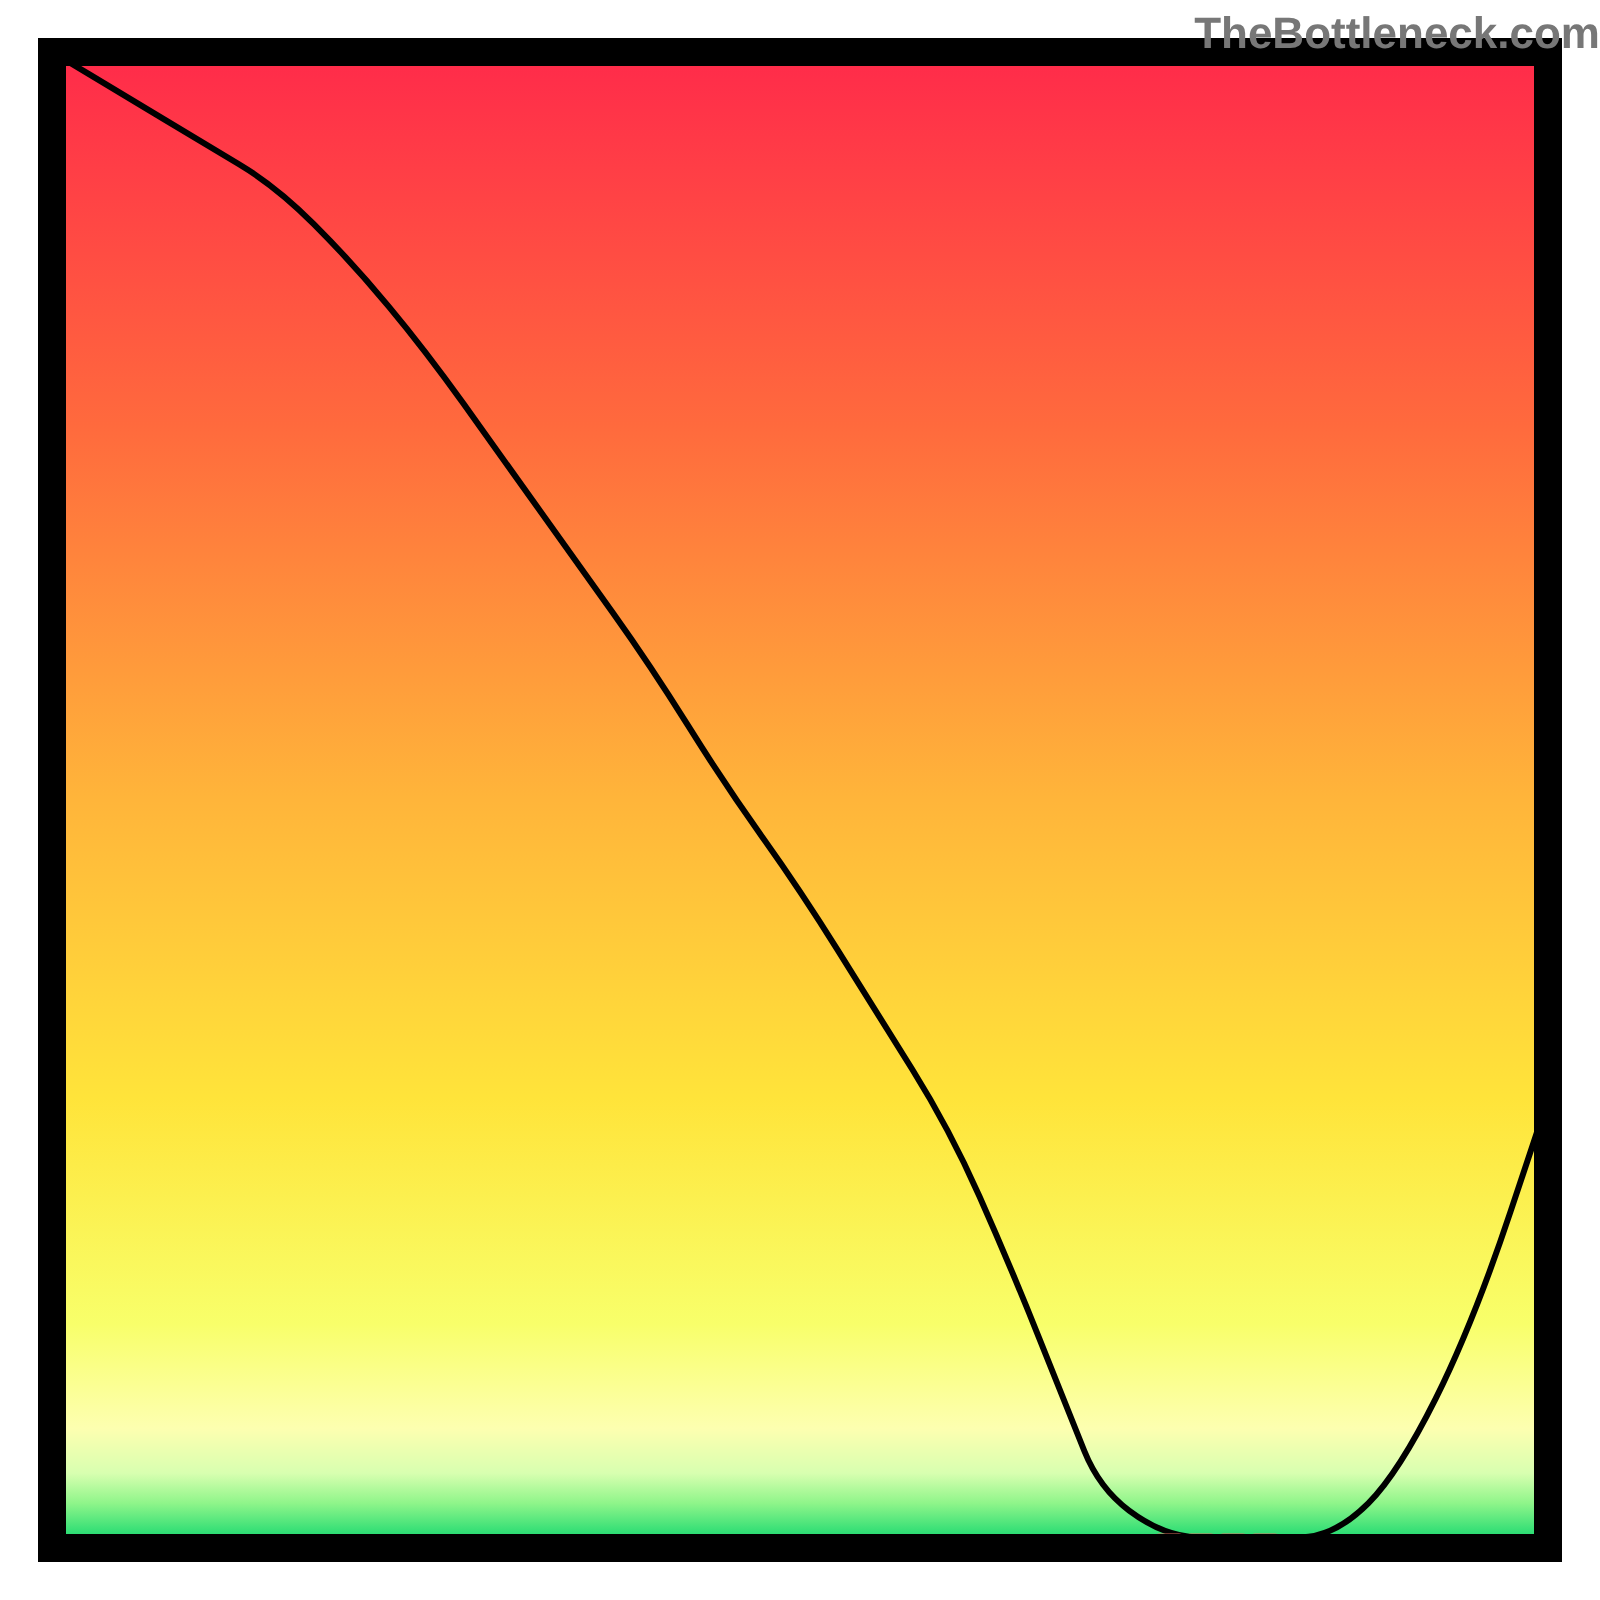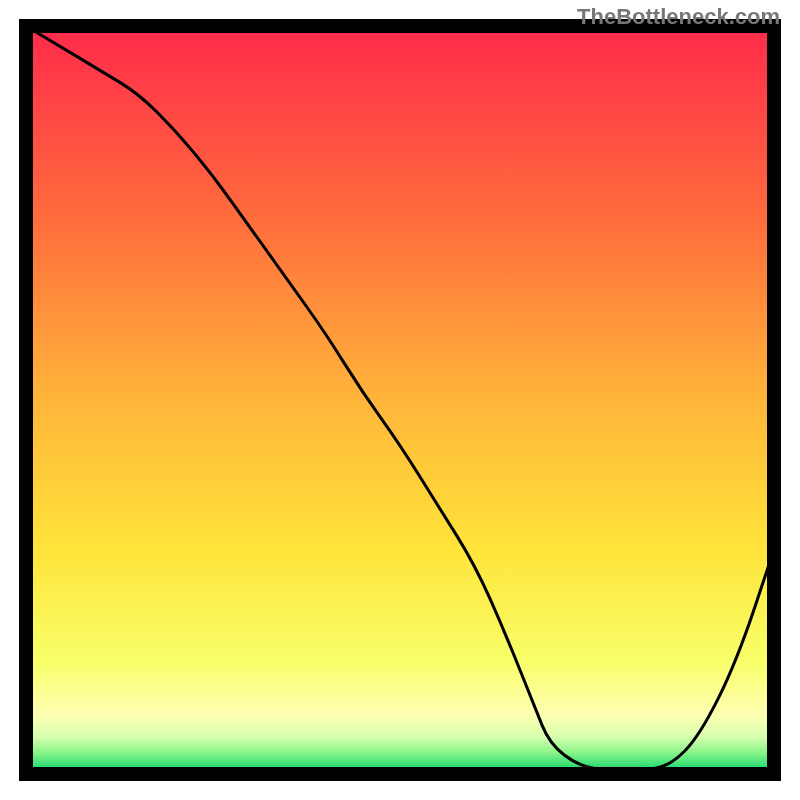--- a/index.html
+++ b/index.html
@@ -11,21 +11,21 @@
     font-family: Arial, Helvetica, sans-serif;
   }
   .container {
     position: relative;
     width: 800px;
     height: 800px;
   }
   .watermark {
     position: absolute;
     top: 4px;
-    right: 20px;
+    right: 0;
     font-size: 22px;
     font-weight: 600;
     color: #777;
     z-index: 10;
   }
   svg {
     display: block;
   }
 </style>
 </head>

